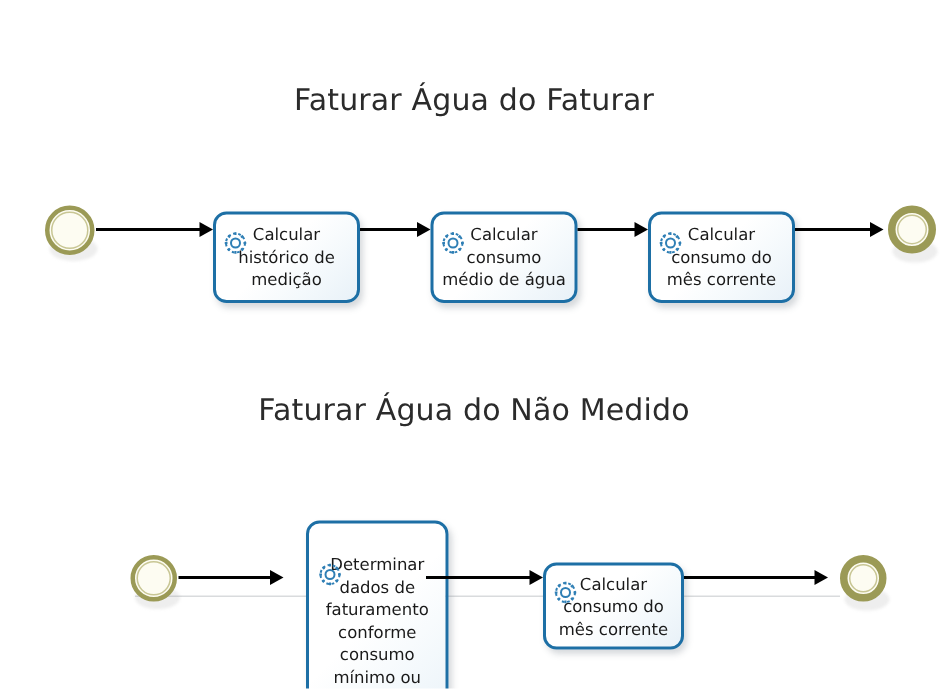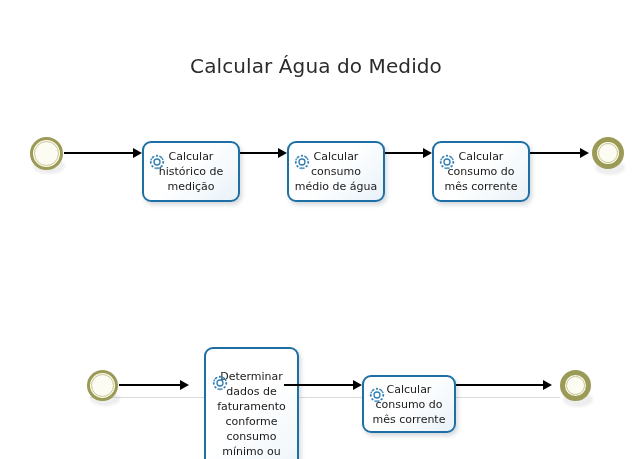--- a/index.html
+++ b/index.html
@@ -105,21 +105,21 @@
     position:absolute;
     height:1px;
     background:rgba(170,175,180,.45);
   }
 </style>
 </head>
 <body>
 
 <div class="canvas">
 
-  <div class="diagram-title" id="title-1">Calcular Água do Medido</div>
+  <div class="diagram-title" id="title-1">Faturar Água do Faturar</div>
 
   <div class="event-shadow" style="left:33px;top:158px;width:32px;height:16px;"></div>
   <div class="event start" style="left:30px;top:137px;width:33px;height:33px;">
     <span class="inner-ring"></span>
   </div>
 
   <div class="conn" style="left:64px;top:152px;width:70px;"></div>
   <div class="arrow-head" style="left:133px;top:148px;"></div>
 
   <div class="task" style="left:142px;top:121px;width:98px;height:61px;">
@@ -180,20 +180,21 @@
   </div>
 
   <div class="conn" style="left:530px;top:152px;width:54px;"></div>
   <div class="arrow-head" style="left:580px;top:148px;"></div>
 
   <div class="event-shadow" style="left:595px;top:160px;width:30px;height:15px;"></div>
   <div class="event end" style="left:592px;top:137px;width:32px;height:32px;">
     <span class="inner-ring"></span>
   </div>
 
+  <div class="diagram-title" id="title-2">Faturar Água do Não Medido</div>
 
   <div class="faint-line" style="left:90px;top:397px;width:470px;"></div>
 
   <div class="event-shadow" style="left:90px;top:391px;width:30px;height:15px;"></div>
   <div class="event start" style="left:87px;top:370px;width:31px;height:31px;">
     <span class="inner-ring"></span>
   </div>
 
   <div class="conn" style="left:119px;top:384px;width:64px;"></div>
   <div class="arrow-head" style="left:180px;top:380px;"></div>

